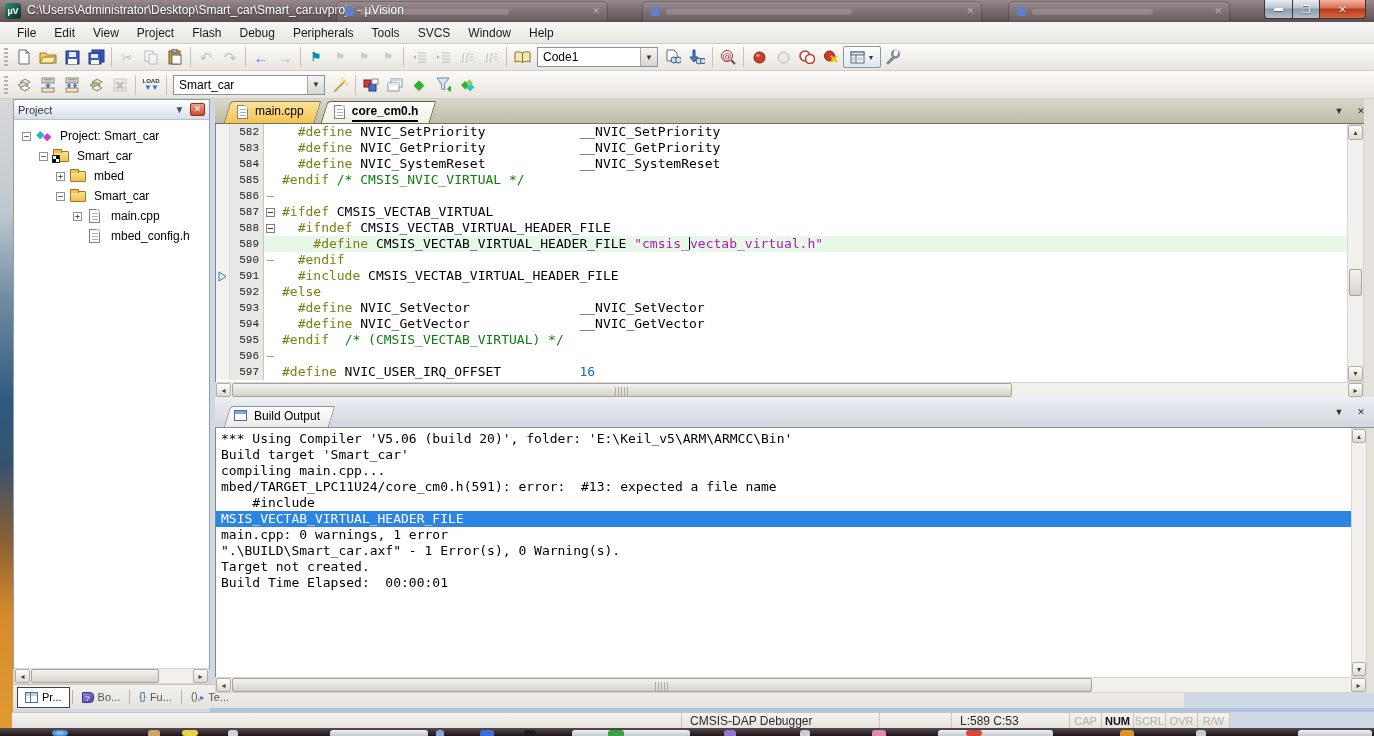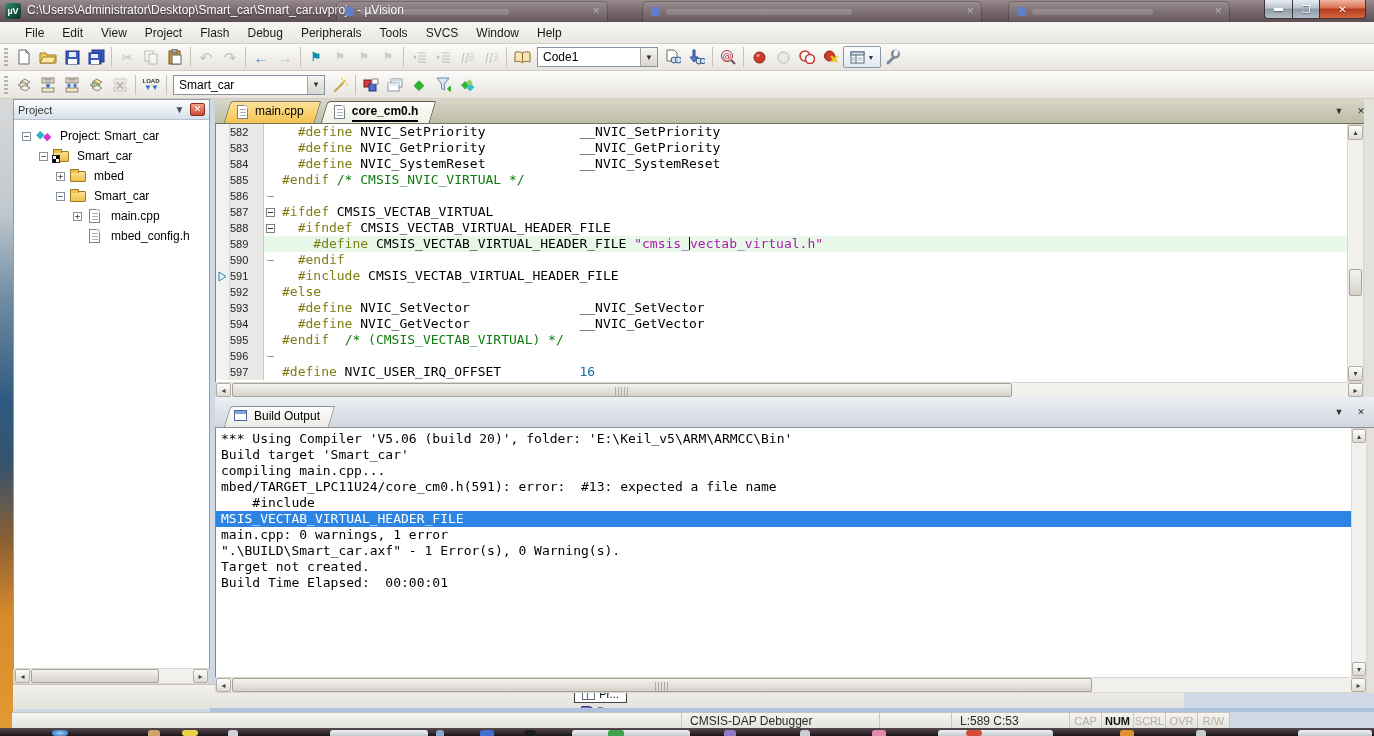--- a/index.html
+++ b/index.html
@@ -26,21 +26,21 @@
     color:#fff; font-size:10px; text-shadow:0 1px 1px rgba(0,0,0,.5);
     background:linear-gradient(#e8edf2 0%,#b9c4cf 45%,#8e9aa6 50%,#b3bfca 100%); }
   .wbtn.min { width:29px; border-radius:0 0 0 4px; }
   .wbtn.res { width:27px; border-left:none; }
   .wbtn.close { width:46px; border-left:none; border-radius:0 0 4px 0;
     background:linear-gradient(#f0b5a2 0%,#d9704f 45%,#b33a1d 50%,#d8683f 100%); }
   .wbtn .bar { width:9px; height:3px; background:#fff; box-shadow:0 1px 1px rgba(0,0,0,.4); }
 
   
   .menubar { position:absolute; left:0; top:22px; width:1374px; height:22px;
-    background:linear-gradient(#f7f6f4,#e9e7e2); border-bottom:1px solid #cfccc5; display:flex; align-items:center; padding-left:16px; }
+    background:linear-gradient(#f7f6f4,#e9e7e2); border-bottom:1px solid #cfccc5; display:flex; align-items:center; padding-left:8px; }
   .mi { font-size:12px; color:#1a1a1a; padding:3px 9px; }
 
   
   .toolbar { position:absolute; left:0; width:1374px; display:flex; align-items:center; padding-left:3px;
     background:linear-gradient(#fcfbf9,#e8e5df); border-bottom:1px solid #d2cec6; }
   .tb1 { top:44px; height:27px; }
   .tb2 { top:71px; height:28px; }
   .grip { width:4px; height:18px; margin:0 4px 0 1px;
     background:repeating-linear-gradient(#b7b3ab 0 2px, transparent 2px 4px); }
   .sep { width:1px; height:20px; background:#c6c2ba; margin:0 3px; flex:none; }
@@ -101,21 +101,21 @@
   
   .sb { background:#f1f0ec; border:1px solid #dad6cf; position:absolute; }
   .sarr { position:absolute; background:linear-gradient(#fdfdfb,#dedad3); border:1px solid #b2ada4; border-radius:2px;
     color:#3f3f3f; font-size:8px; display:flex; align-items:center; justify-content:center; }
   .sthumb { position:absolute; background:linear-gradient(#f4f3f0,#d6d2ca); border:1px solid #a8a39a; border-radius:2px; }
   .hgrip { position:absolute; left:50%; top:3px; width:14px; height:9px; transform:translateX(-50%);
     background:repeating-linear-gradient(90deg,#b0aba2 0 1px, transparent 1px 3px); }
 
   
   .view-tabs { position:absolute; left:13px; top:684px; width:1171px; height:25px;
-    background:linear-gradient(#f2f1ee,#e4e2dc); border-top:1px solid #c9c5bd; display:flex; align-items:center; padding-left:4px;flex-direction:column; }
+    background:linear-gradient(#f2f1ee,#e4e2dc); border-top:1px solid #c9c5bd; display:flex; align-items:center; padding-left:4px; }
   .vtab { display:flex; align-items:center; gap:4px; font-size:11px; color:#555; padding:2px 7px; height:21px; }
   .vtab.active { background:#fff; border:1px solid #424242; color:#000; }
   .vbar { width:1px; height:14px; background:#b5b1a9; margin:0 2px; }
   .vticon { font-size:10px; line-height:1; }
   .tbl-ico { width:13px; height:11px; border:1px solid #5a6d82; background:#fff; position:relative; }
   .tbl-ico::before { content:''; position:absolute; left:0; top:0; right:0; height:3px; background:#b9d2ea; }
   .tbl-ico::after { content:''; position:absolute; left:4px; top:0; bottom:0; width:1px; background:#5a6d82; }
   .book-ico { width:12px; height:11px; background:linear-gradient(135deg,#8f7fd0,#5a4aa8); border:1px solid #3c2f80;
     border-radius:1px 4px 4px 1px; color:#fff; font-size:8px; text-align:center; line-height:11px; }
 
@@ -130,22 +130,22 @@
   .etab .lbl { position:relative; font-size:12px; color:#000; line-height:21px; }
   .etab.active .lbl { font-weight:bold; border-bottom:2px solid #000; line-height:17px; margin-top:1px; display:inline-block; }
   .etab .eticon { position:absolute; left:8px; top:4px; }
   .corner-btns { position:absolute; right:6px; top:5px; display:flex; gap:8px; }
   .cbtn { width:14px; height:14px; font-size:9px; color:#333; display:flex; align-items:center; justify-content:center; }
 
   .code-area { position:absolute; left:215px; top:124px; width:1132px; height:258px; background:#fff;
     border-left:1px solid #828790; overflow:hidden; }
   .crow { display:grid; grid-template-columns:14px 34px 13px 1fr; height:16px; }
   .cmk { background:#f2f2f0; border-right:1px solid #dddbd6; position:relative; }
-  .cln { background:#e8e8e6; border-right:1px solid #c6c6c2; font-family:Liberation Sans, sans-serif;
-    font-size:11px; color:#1c1c1c; padding-right:4px; line-height:16px; }
+  .cln { background:#e8e8e6; border-right:1px solid #c6c6c2; font-family:Liberation Mono, monospace;
+    font-size:11px; color:#1c1c1c; text-align:right; padding-right:4px; line-height:16px; }
   .cfold { background:#fff; display:flex; align-items:center; justify-content:center; }
   .ccode { background:#fff; font-family:"DejaVu Sans Mono","Liberation Mono",monospace; font-size:13px;
     line-height:16px; white-space:pre; padding-left:5px; }
   .crow.hl .cfold, .crow.hl .ccode { background:#e7f8e9; }
   .kw { color:#7e7d12; } .pl { color:#000; } .cmt { color:#0e7d0e; } .str { color:#b118b1; } .num { color:#1569a8; }
   .caret { display:inline-block; width:1px; height:13px; background:#000; vertical-align:-2px; }
   .foldbox { width:9px; height:9px; border:1px solid #7e7e7e; background:#fff; position:relative; }
   .foldbox::after { content:''; position:absolute; left:1px; top:3px; width:5px; height:1px; background:#333; }
   .foldtick { width:7px; height:1px; background:#9a9a9a; }
   .errmark { position:absolute; left:2px; top:3px; }

